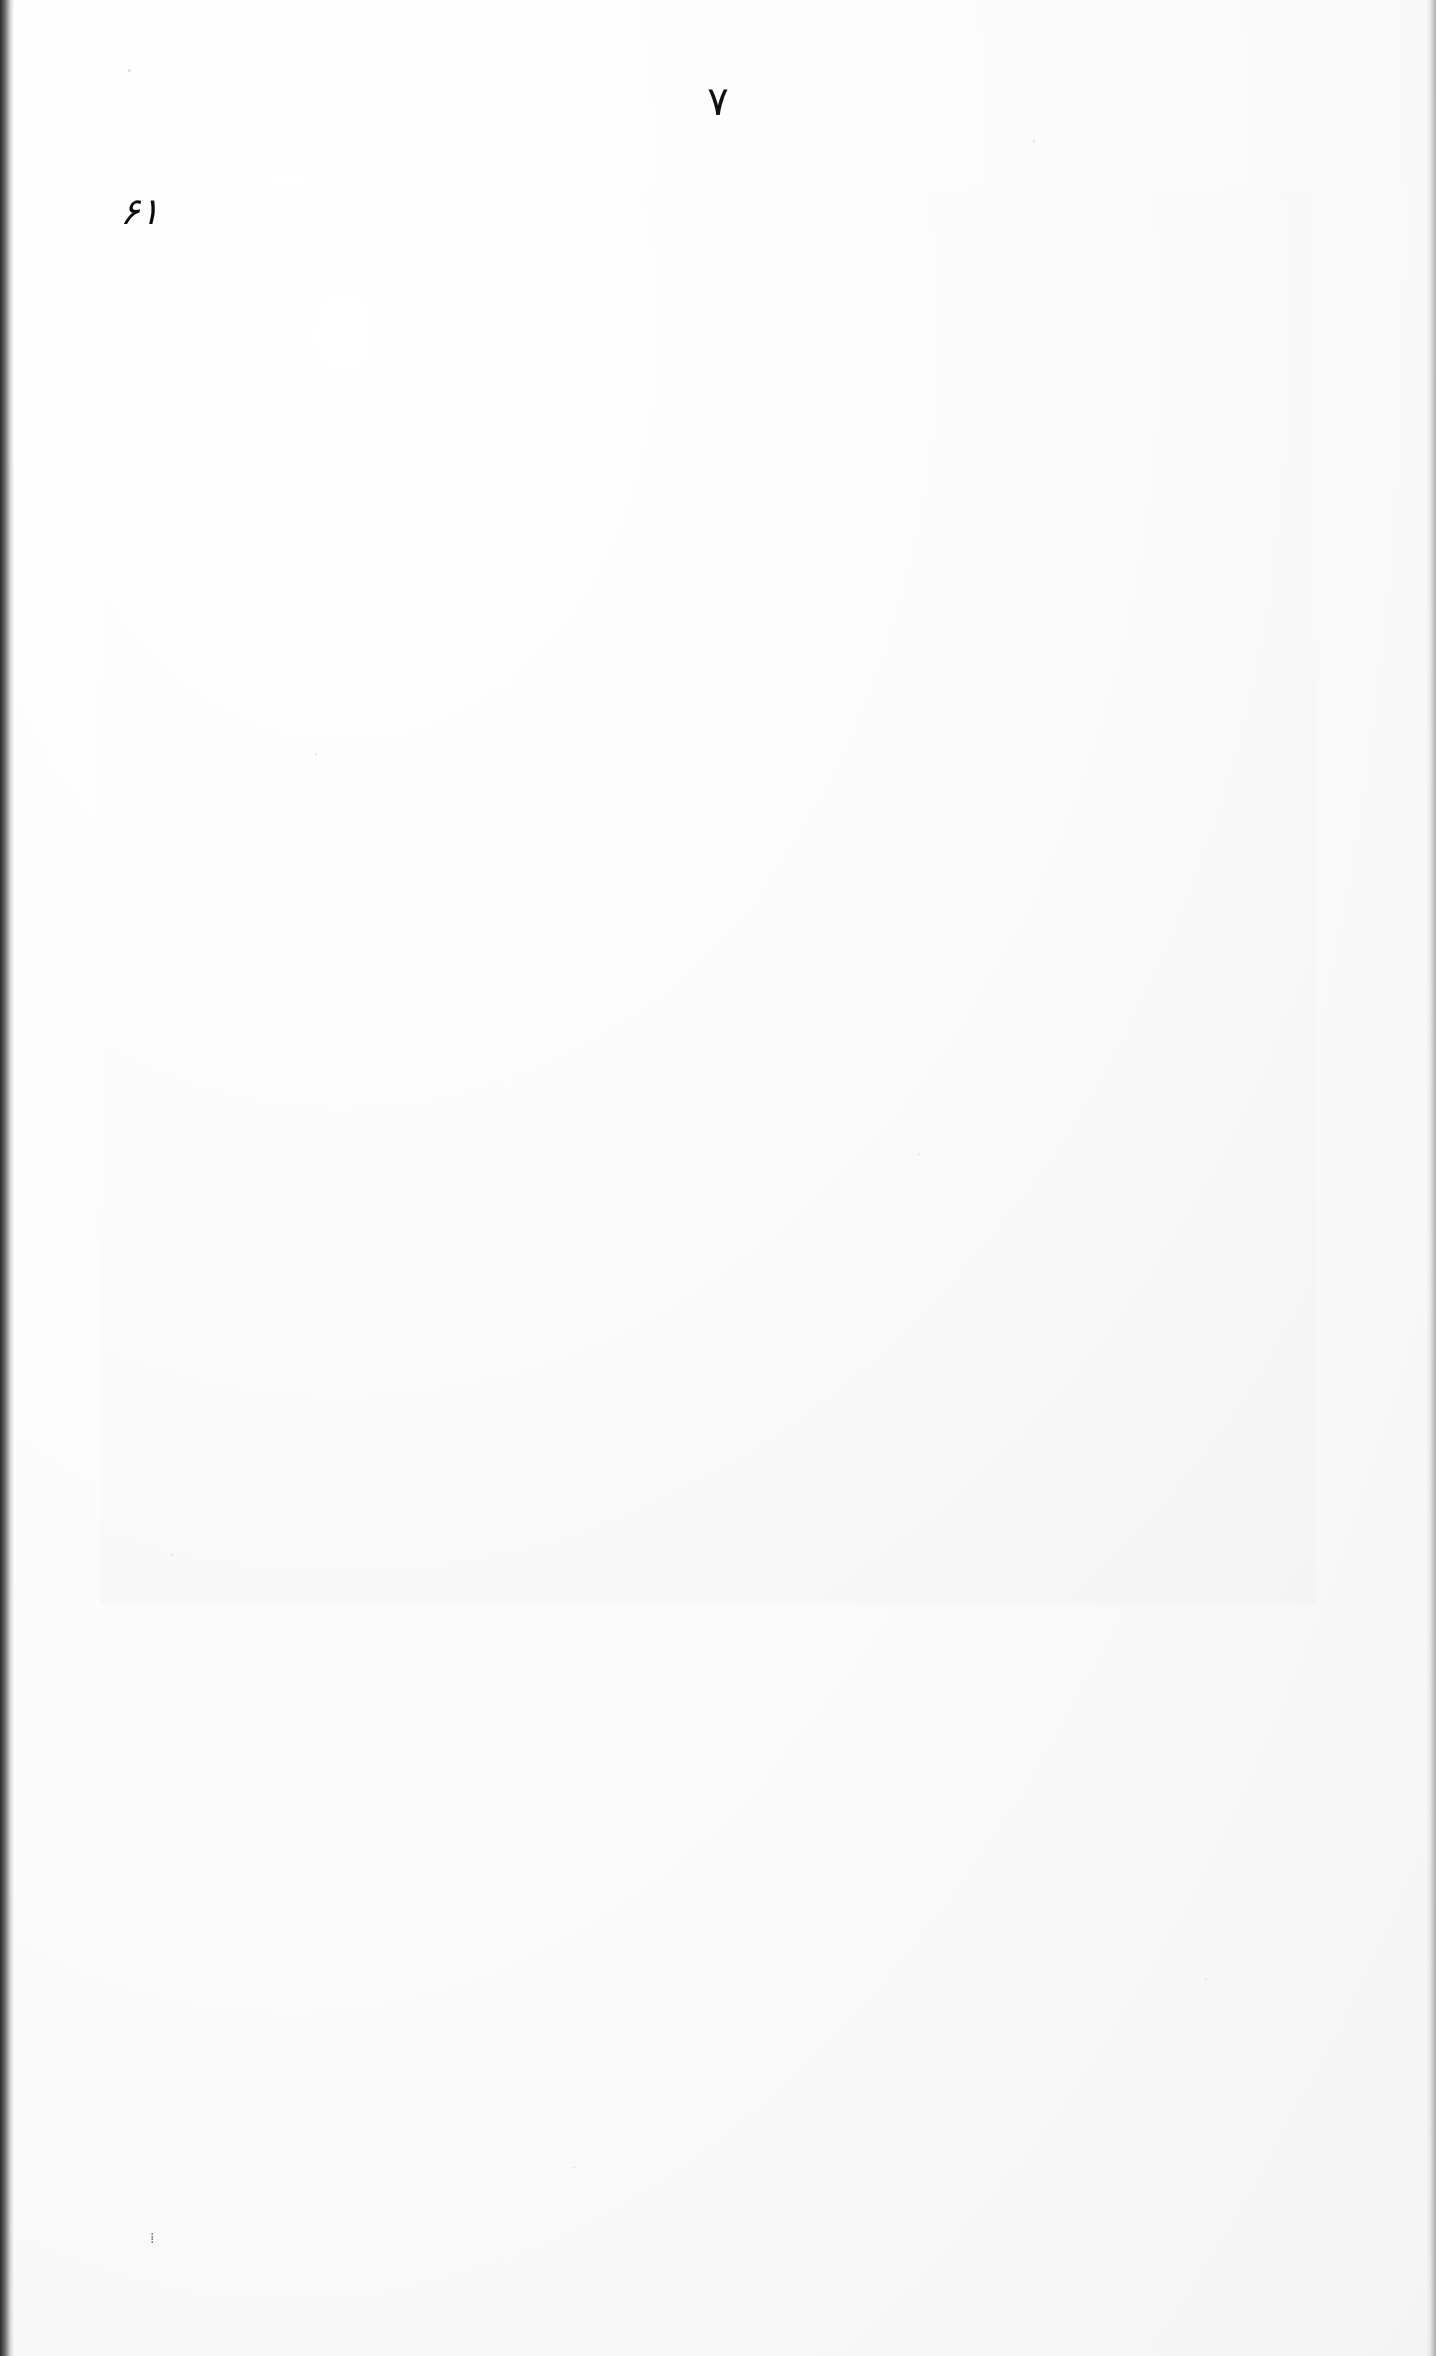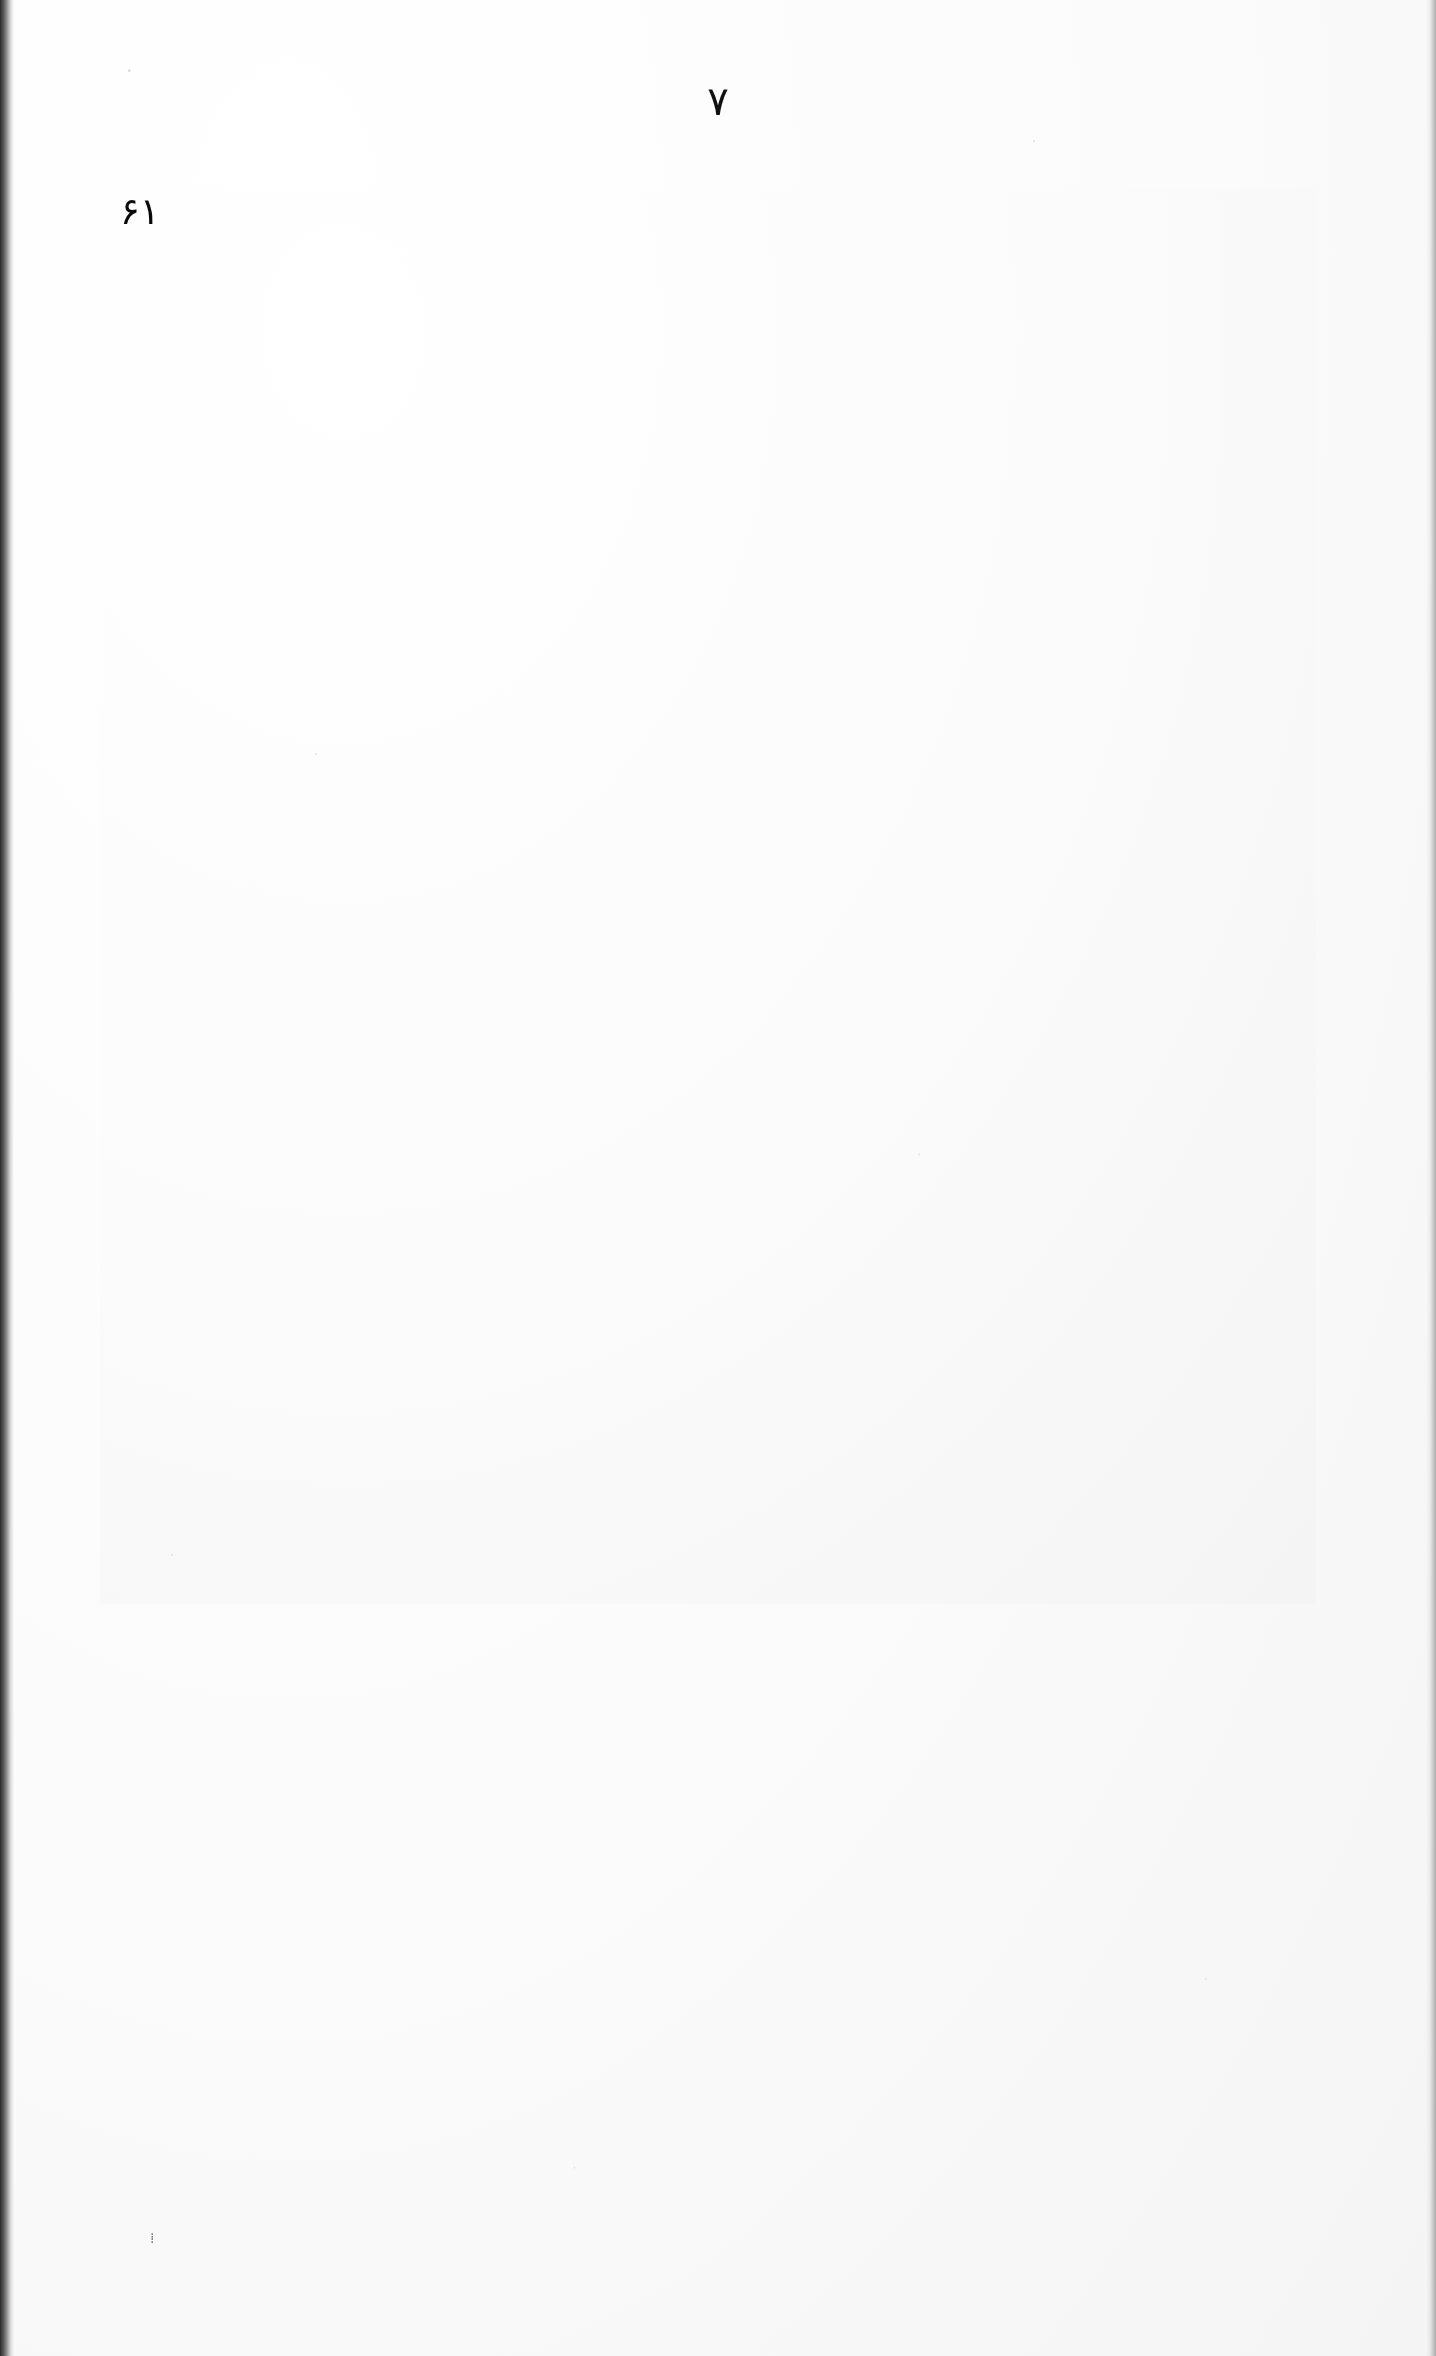--- a/index.html
+++ b/index.html
@@ -15,20 +15,21 @@
     color: #0b0b0b;
     overflow: hidden;
   }
 
   
   .page {
     position: absolute;
     inset: 0;
     background:
       radial-gradient(ellipse at 20% 10%, #ffffff 0%, #fbfbfb 55%, #f4f4f4 100%);
+    font-style: italic;
   }
 
   .scan-noise {
     position: absolute;
     inset: 0;
     pointer-events: none;
     opacity: 0.5;
     background-image:
       radial-gradient(circle at 9% 3%, rgba(0,0,0,0.25) 0 1.2px, transparent 1.6px),
       radial-gradient(circle at 72% 6%, rgba(0,0,0,0.18) 0 1px, transparent 1.4px),

